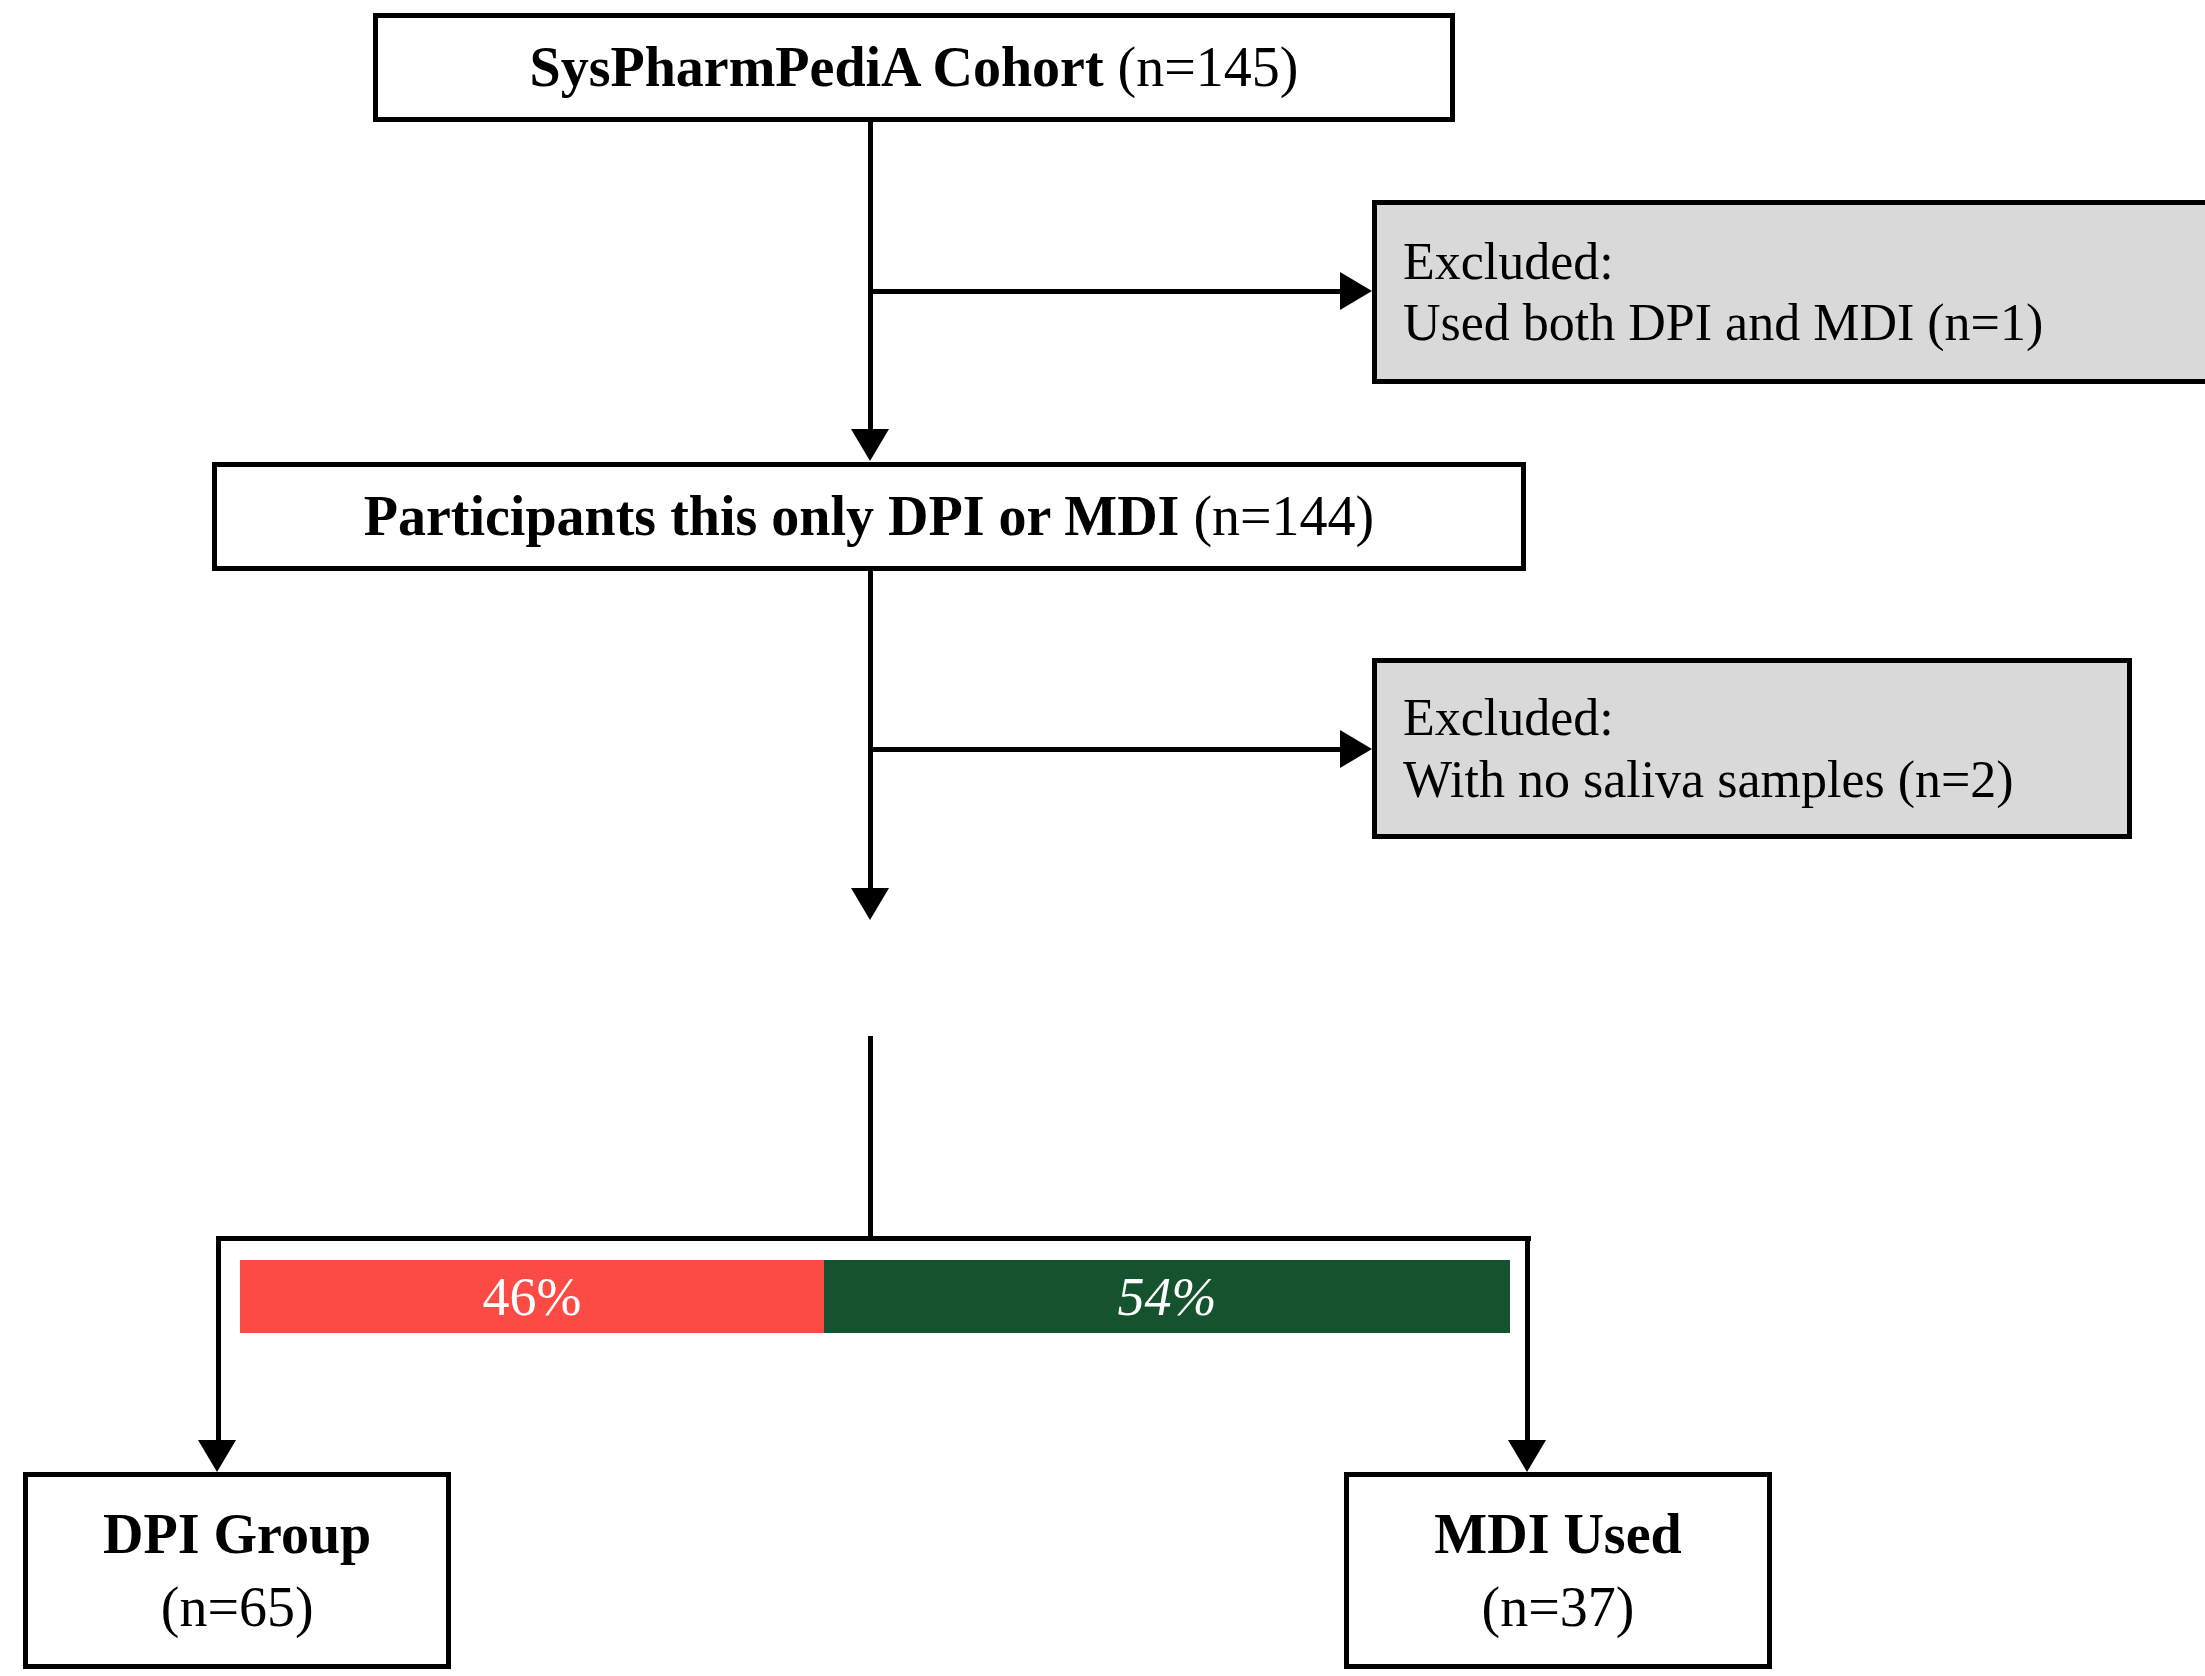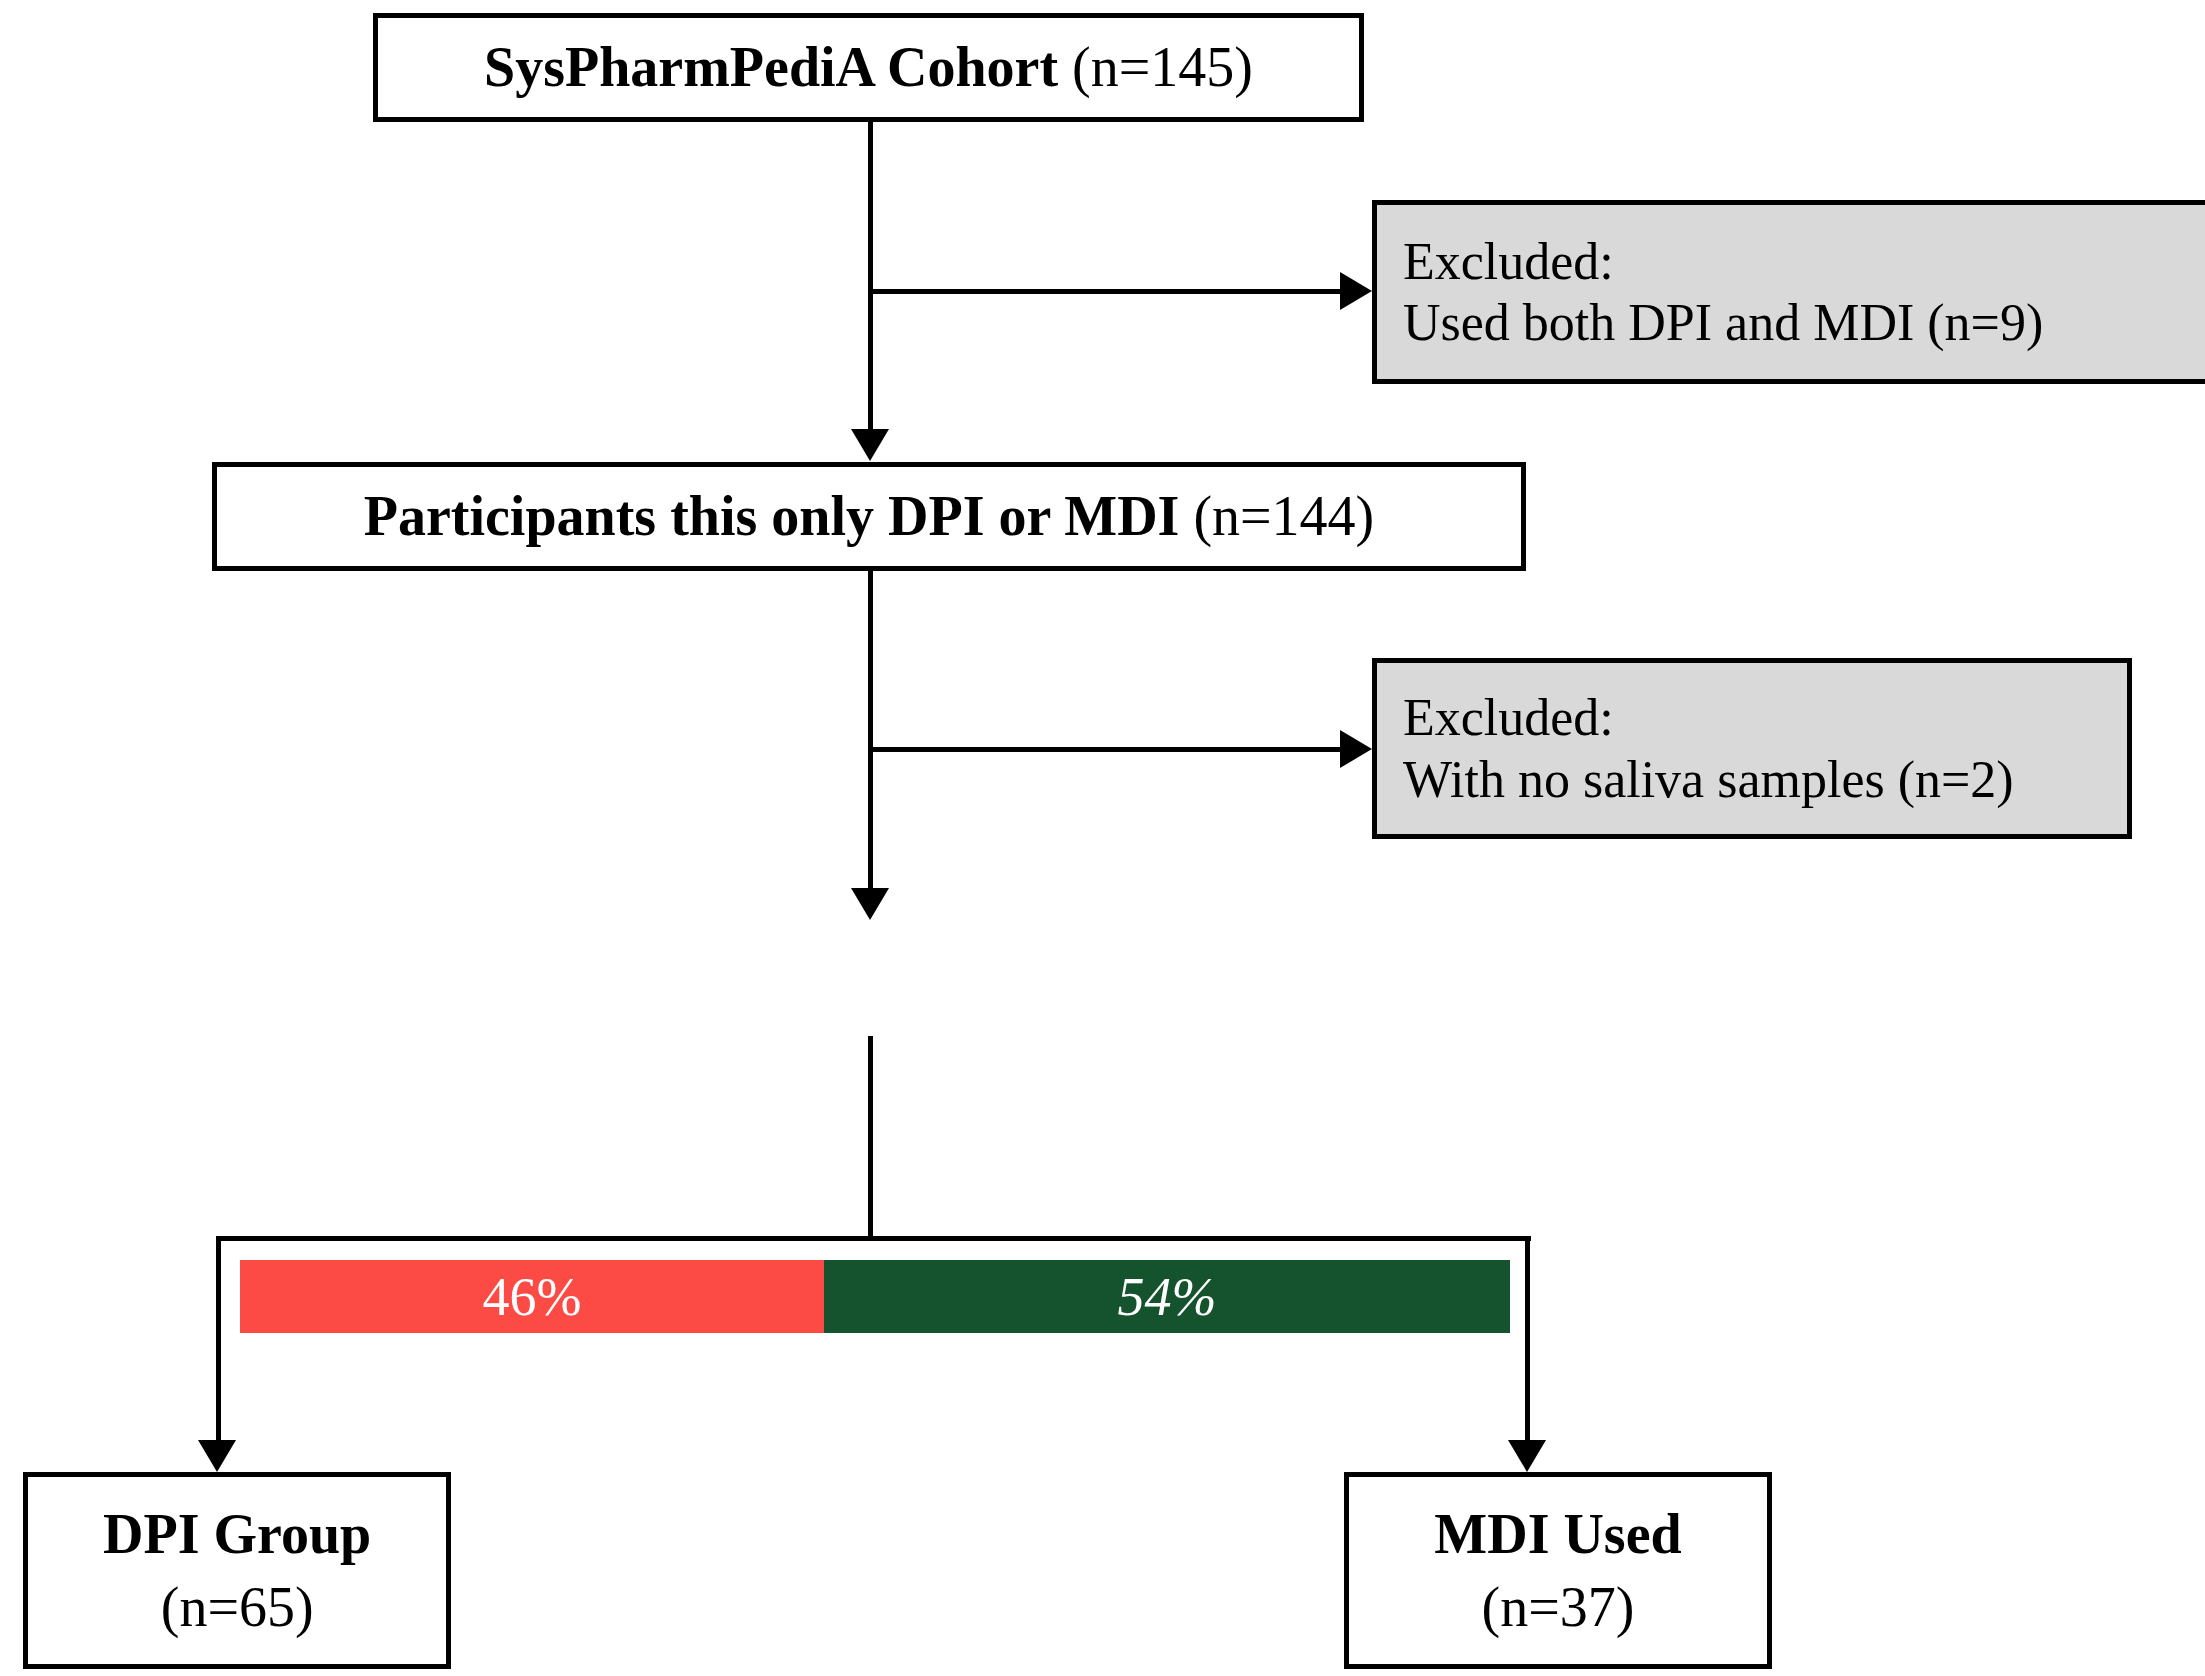--- a/index.html
+++ b/index.html
@@ -39,21 +39,21 @@
     text-align: left;
   }
   .node .ln {
     display: block;
     white-space: nowrap;
   }
   .b   { font-weight: bold; }
   .r   { font-weight: normal; }
 
   
-  #node-cohort      { left: 373px;  top: 13px;   width: 991px; height: 109px; font-size: 56px; }
+  #node-cohort      { left: 373px;  top: 13px;   width: 1082px; height: 109px; font-size: 56px; }
   #node-only-dpi-mdi{ left: 212px;  top: 462px;  width: 1314px; height: 109px; font-size: 56px; }
   #node-included    { left: 212px;  top: 928px; width: 1314px; height: 109px; font-size: 56px; }
 
   #node-excl-1      { left: 1372px; top: 200px;  width: 843px; height: 184px; font-size: 52px;
                       padding: 7.2px 0 7.2px 26px; }
   #node-excl-2      { left: 1372px; top: 658px;  width: 760px; height: 181px; font-size: 52px;
                       padding: 7.2px 0 7.2px 26px; }
 
   #node-dpi-group   { left: 7.2px;   top: 1472px; width: 428px;  height: 197px; font-size: 56px; margin-left: 16px; }
   #node-mdi-group   { left: 1344px; top: 1472px; width: 428px;  height: 197px; font-size: 56px; }
@@ -143,21 +143,21 @@
   </div>
 
   <div class="vline" id="conn-v1"></div>
   <div class="arrow-down" id="conn-arrow1"></div>
 
   <div class="hline" id="conn-h1"></div>
   <div class="arrow-right" id="conn-arrow-h1"></div>
 
   <div class="node gray" id="node-excl-1">
     <span class="ln r">Excluded:</span>
-    <span class="ln r">Used both DPI and MDI (n=9)</span>
+    <span class="ln r">Used both DPI and MDI (n=1)</span>
   </div>
 
   <div class="node" id="node-only-dpi-mdi">
     <span class="ln"><span class="b">Participants this only DPI or MDI</span><span class="r"> (n=144)</span></span>
   </div>
 
   <div class="vline" id="conn-v2"></div>
   <div class="arrow-down" id="conn-arrow2"></div>
 
   <div class="hline" id="conn-h2"></div>

